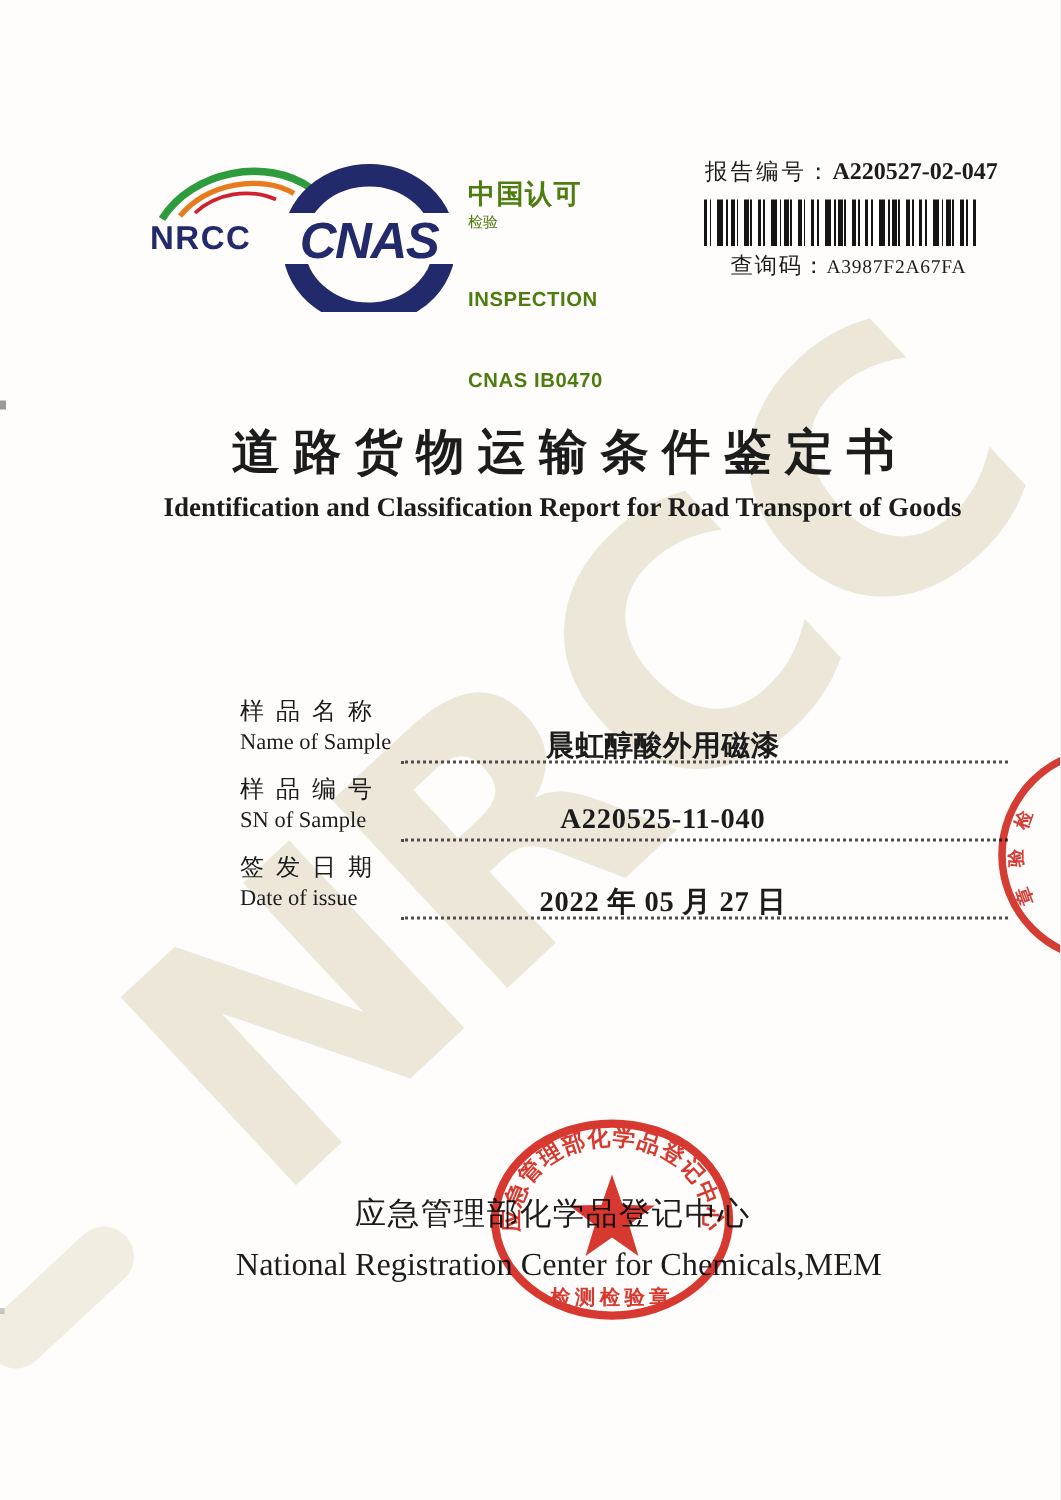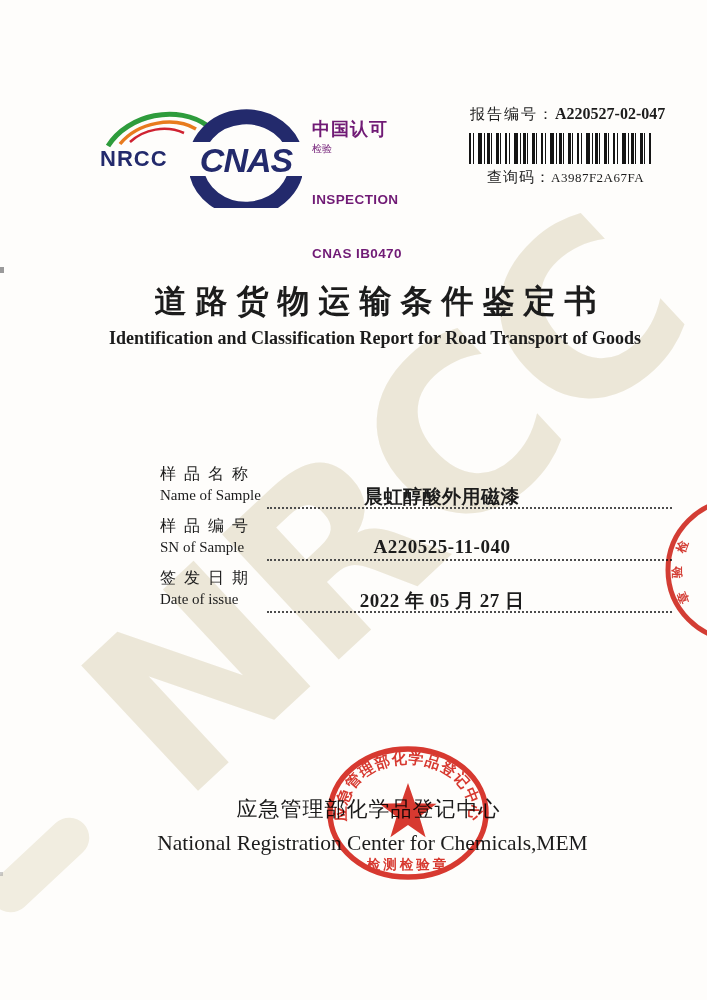--- a/index.html
+++ b/index.html
@@ -17,21 +17,21 @@
     white-space:nowrap;user-select:none;z-index:0;
   }
   .wm-frag{
     position:absolute;left:-20px;top:845px;width:120px;height:40px;
     background:#f1ede0;transform:rotate(-43deg);border-radius:20px;z-index:0;
   }
   
   .nrcc-logo{position:absolute;left:98px;top:110px;z-index:2;}
   .cnas-logo{position:absolute;left:190px;top:108px;z-index:2;}
   .cnas-text{position:absolute;left:312px;top:118px;z-index:2;
-    font-family:"Liberation Sans",sans-serif;color:#701a75;line-height:1.32;}
+    font-family:"Liberation Sans",sans-serif;color:#4d7c0f;line-height:1.32;}
   .cnas-text .l1{font-size:18px;font-weight:bold;letter-spacing:1px;}
   .cnas-text .l2{font-size:10px;}
   .cnas-text .l3,.cnas-text .l4{font-size:13.5px;font-weight:bold;letter-spacing:.4px;margin-top:36px;}
   .report-line{position:absolute;left:470px;top:105px;width:200px;font-size:15px;
     white-space:nowrap;z-index:2;}
   .report-line .lbl{letter-spacing:2px;}
   .report-line .val{font-weight:600;font-size:16px;}
   .barcode{position:absolute;left:469px;top:133px;width:182px;height:31px;z-index:2;
     background:repeating-linear-gradient(90deg,
       #151515 0 2px,#fff 2px 4px,#151515 4px 5px,#fff 5px 9px,

